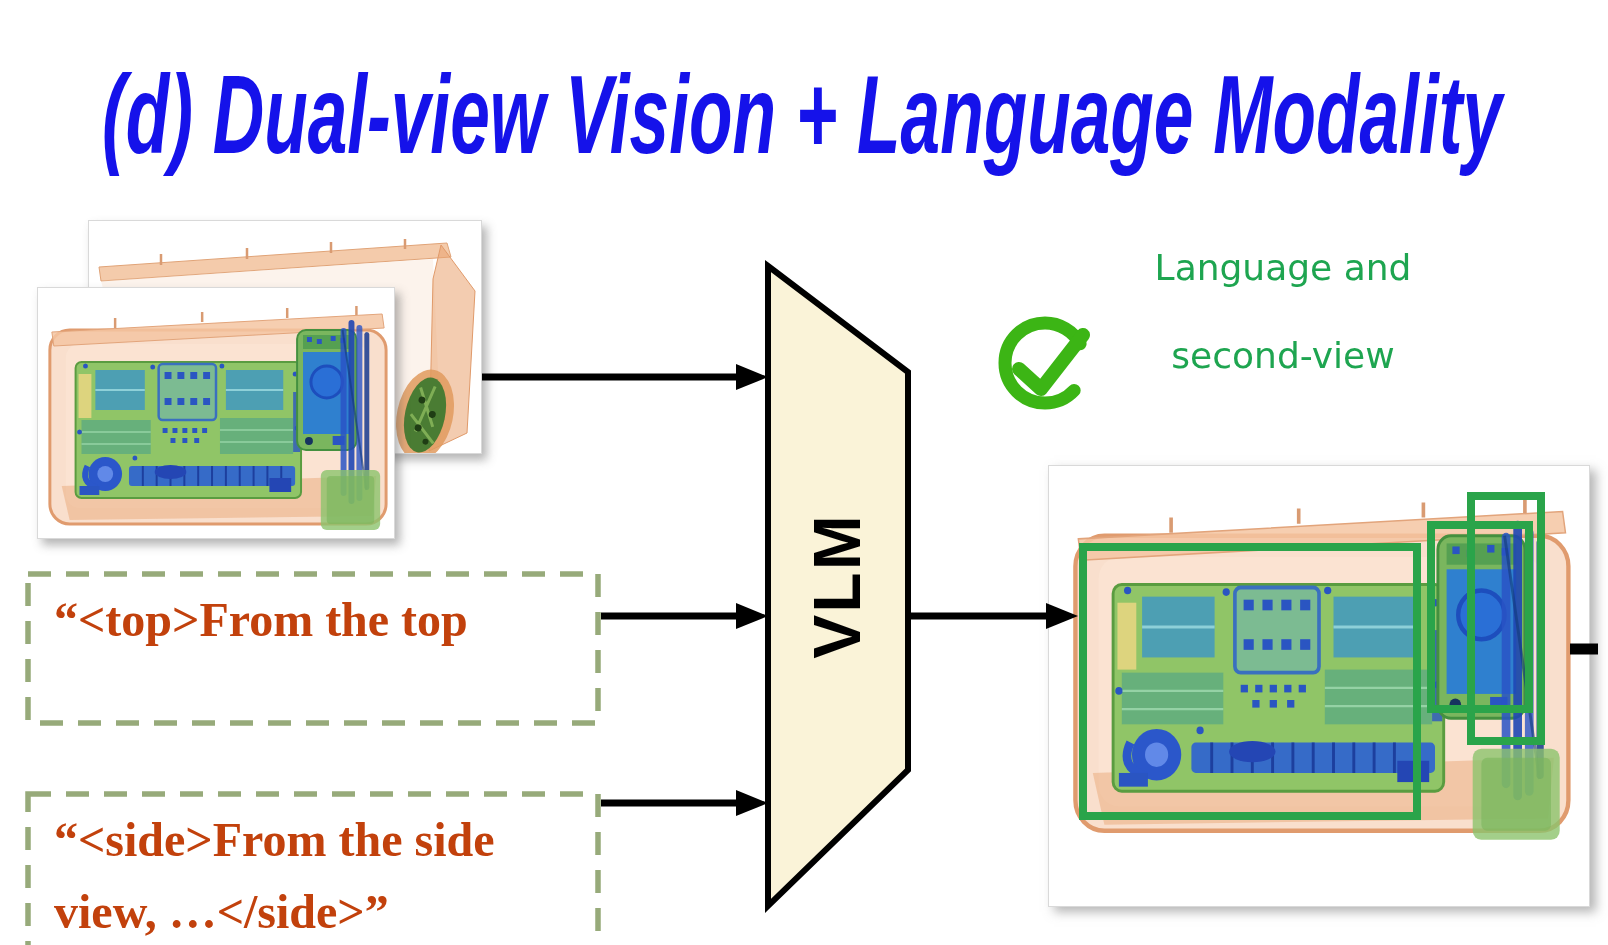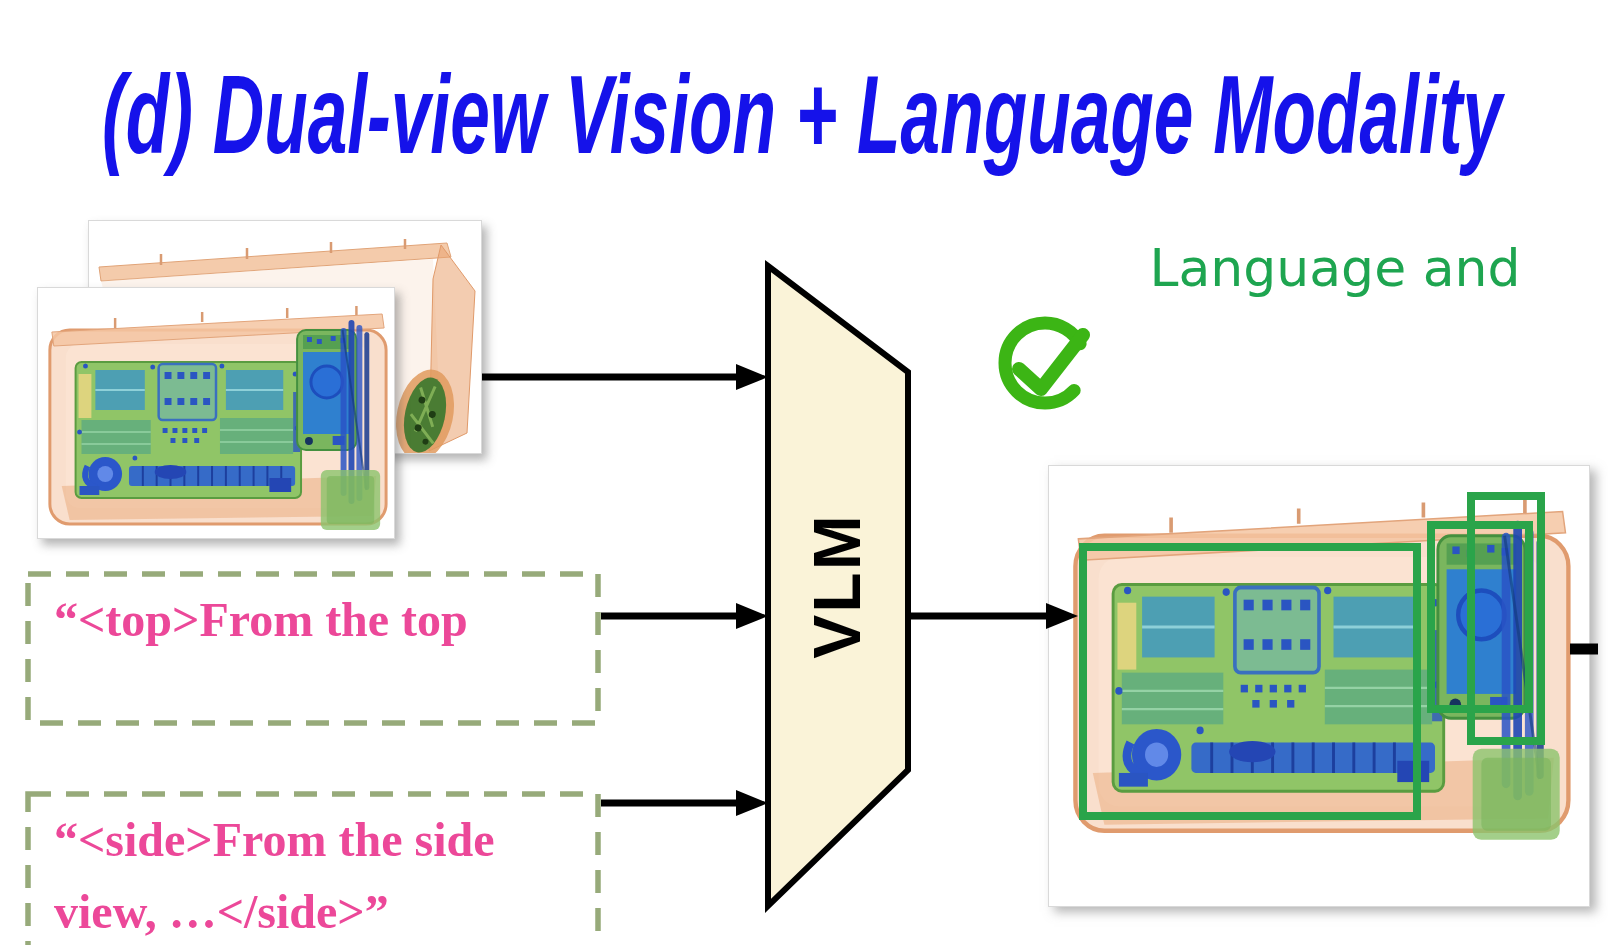--- a/index.html
+++ b/index.html
@@ -5,24 +5,24 @@
   html,body{margin:0;padding:0;background:#ffffff;}
   #canvas{position:relative;width:1608px;height:945px;background:#ffffff;overflow:hidden;
           font-family:"Liberation Sans",sans-serif;}
   .abs{position:absolute;}
   .photo{position:absolute;background:#ffffff;border:1px solid #d9d9d9;
          box-shadow:5px 6px 9px rgba(90,90,90,.45);}
   .prompt-box{position:absolute;}
   .prompt-box svg{position:absolute;left:0;top:0;}
   .prompt-text{position:absolute;left:30px;top:14px;right:10px;
                font-family:"Liberation Serif",serif;font-weight:bold;
-               font-size:48px;line-height:72px;color:#ec4899;white-space:nowrap;}
-  .annotation{position:absolute;left:1100px;top:224px;width:470px;text-align:center;
+               font-size:48px;line-height:72px;color:#c2410c;white-space:nowrap;}
+  .annotation{position:absolute;left:1048px;top:224px;width:470px;text-align:center;
               font-family:"DejaVu Sans",sans-serif;font-weight:500;
-              font-size:52px;line-height:88px;}
+              font-size:36px;line-height:88px;}
   #overlay{position:absolute;left:0;top:0;z-index:6;pointer-events:none;}
   #title-svg{position:absolute;left:0;top:0;z-index:4;}
 </style>
 </head>
 <body>
 
 <div id="canvas">
 
   <svg width="0" height="0" style="position:absolute" aria-hidden="true">
     <defs>
@@ -176,20 +176,21 @@
     </svg>
   </div>
 
   <svg class="abs" style="left:991px;top:307px;z-index:4;" width="112" height="112" viewBox="0 0 112 112">
     <circle cx="54" cy="56" r="40" fill="none" stroke-width="13" pathLength="100" stroke-dasharray="80 20" stroke-dashoffset="88" stroke-linecap="round" stroke="#3cb515"></circle>
     <path d="M28,62 L50,82 L92,28" fill="none" stroke-width="14" stroke-linecap="round" stroke-linejoin="round" stroke="#3cb515"></path>
   </svg>
 
   <div class="annotation" style="color: rgb(30, 165, 80);">
     <div>Language and</div>
+    <div>second-view</div>
   </div>
 
   <svg id="overlay" width="1608" height="945">
     <defs>
       <marker id="ah" markerUnits="userSpaceOnUse" markerWidth="34" markerHeight="28" refX="0" refY="13" orient="auto">
         <path d="M0,0 L32,13 L0,26 Z" fill="#000000"></path>
       </marker>
     </defs>
     <polygon points="768,266 908,372 908,770 768,906" stroke="#000000" stroke-width="6" fill="#faf3d8"></polygon>
     <text x="836" y="610" transform="rotate(-90 836 586)" text-anchor="middle" font-family="Liberation Sans, sans-serif" font-size="66" font-weight="600" letter-spacing="2" fill="#000000">VLM</text>

